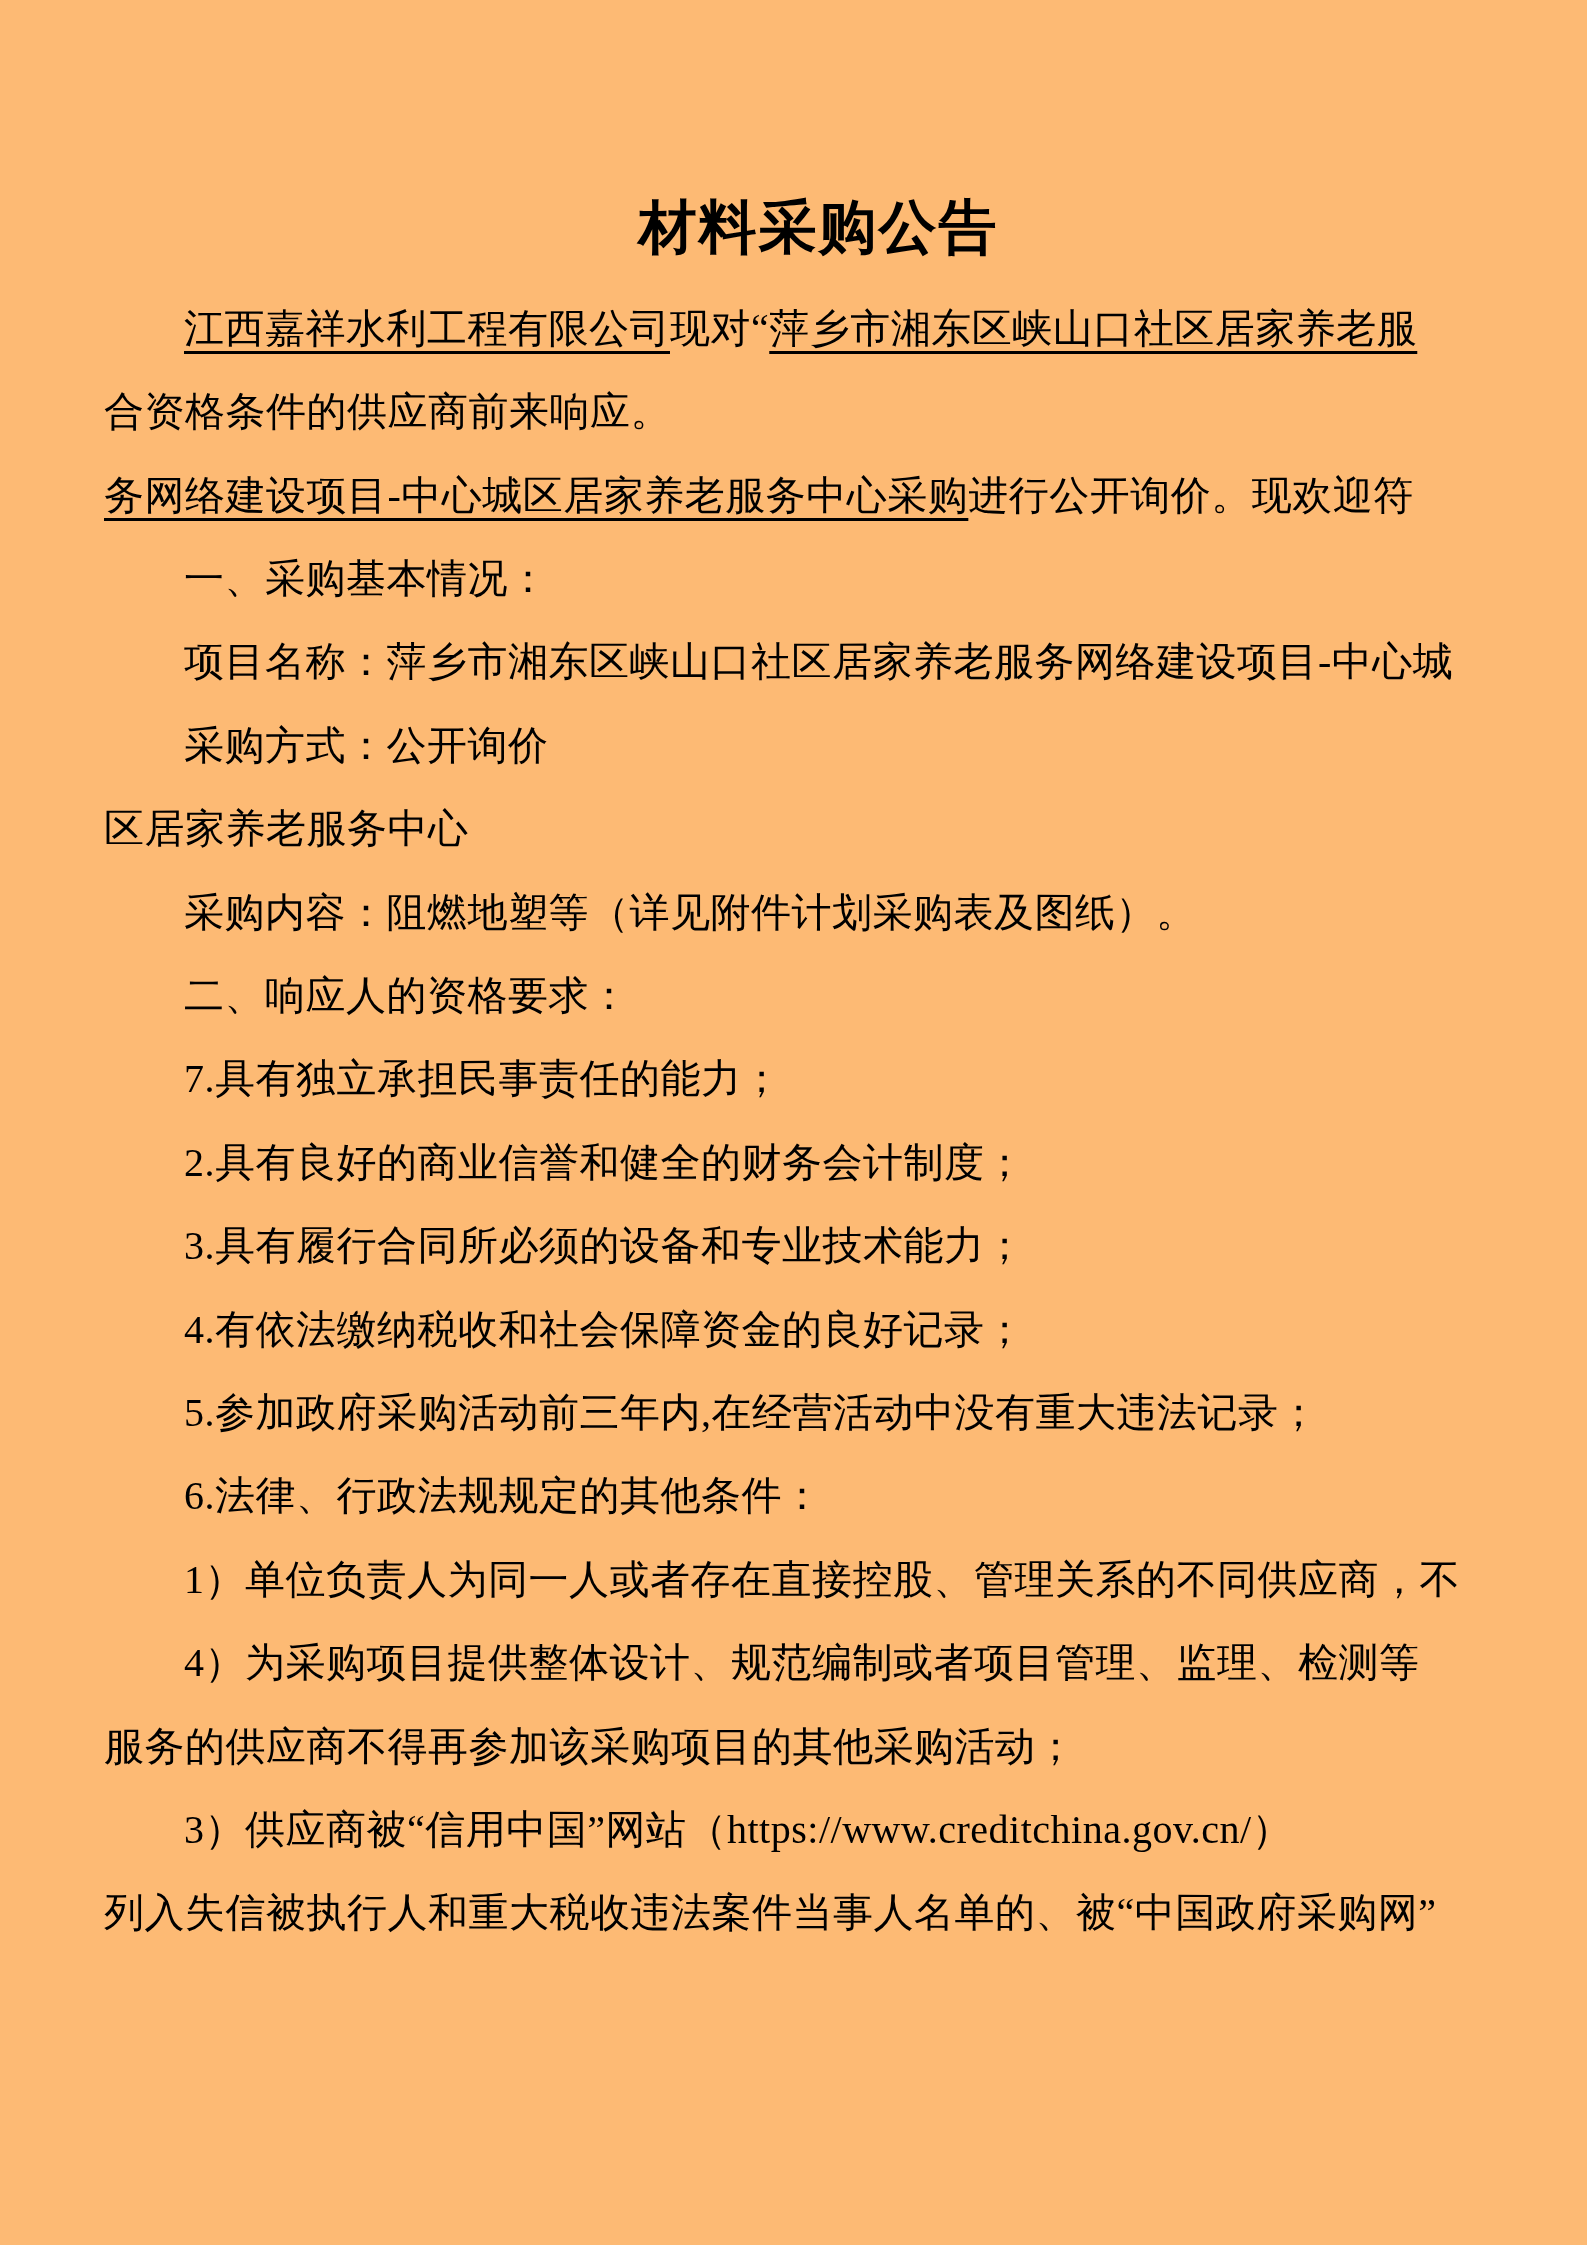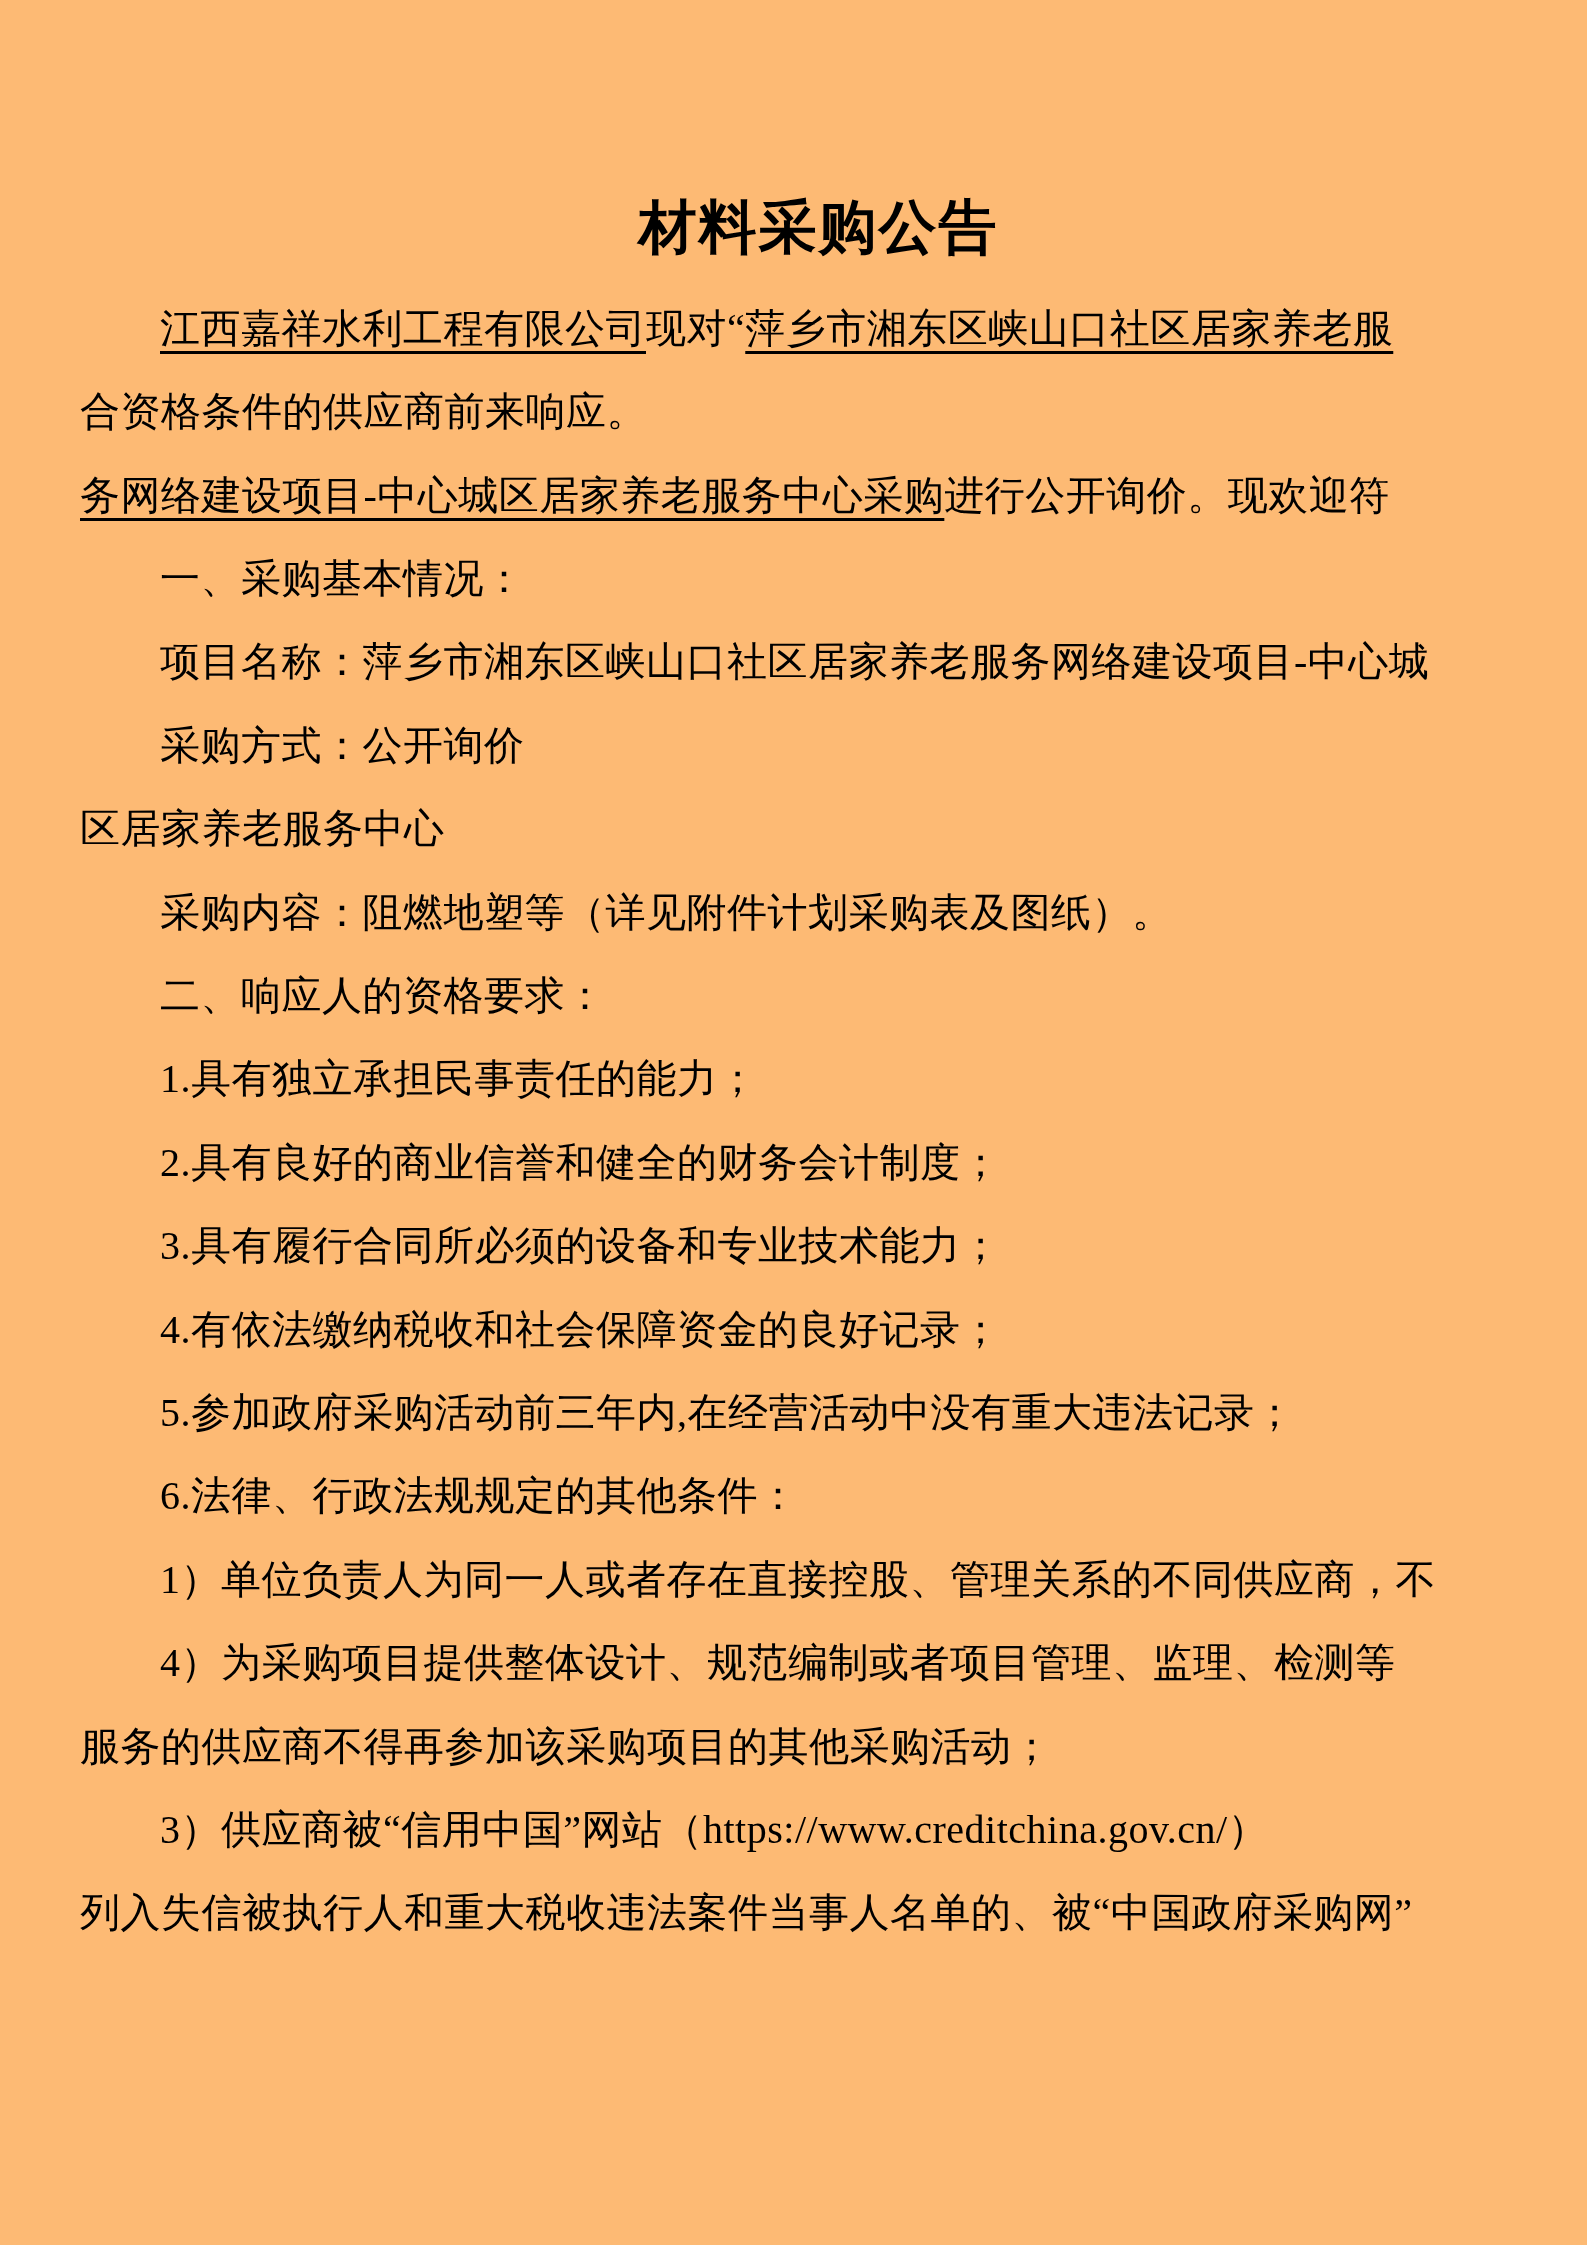--- a/index.html
+++ b/index.html
@@ -20,21 +20,21 @@
     margin: 0;
     padding: 198px 110px 0 160px;
     text-align: center;
     font-size: 58px;
     line-height: 1.05;
     font-weight: 700;
     letter-spacing: 2px;
     white-space: nowrap;
   }
   .content {
-    margin: 28px 110px 0 80px;
+    margin: 28px 110px 0 104px;
   }
   .line {
     font-size: 40px;
     line-height: 83.4px;
     height: 83.4px;
     letter-spacing: 0.5px;
     white-space: nowrap;
   }
   .line.indent {
     text-indent: 2em;
@@ -53,21 +53,21 @@
   <div class="content">
       <div class="line indent"><span class="u">江西嘉祥水利工程有限公司</span><span>现对“</span><span class="u">萍乡市湘东区峡山口社区居家养老服</span></div>
       <div class="line"><span>合资格条件的供应商前来响应。</span></div>
       <div class="line"><span class="u">务网络建设项目-中心城区居家养老服务中心采购</span><span>进行公开询价。现欢迎符</span></div>
       <div class="line indent"><span>一、采购基本情况：</span></div>
       <div class="line indent"><span>项目名称：萍乡市湘东区峡山口社区居家养老服务网络建设项目-中心城</span></div>
       <div class="line indent"><span>采购方式：公开询价</span></div>
       <div class="line"><span>区居家养老服务中心</span></div>
       <div class="line indent"><span>采购内容：阻燃地塑等（详见附件计划采购表及图纸）。</span></div>
       <div class="line indent"><span>二、响应人的资格要求：</span></div>
-      <div class="line indent"><span>1.具有独立承担民事责任的能力；</span></div>
+      <div class="line indent"><span>7.具有独立承担民事责任的能力；</span></div>
       <div class="line indent"><span>2.具有良好的商业信誉和健全的财务会计制度；</span></div>
       <div class="line indent"><span>3.具有履行合同所必须的设备和专业技术能力；</span></div>
       <div class="line indent"><span>4.有依法缴纳税收和社会保障资金的良好记录；</span></div>
       <div class="line indent"><span>5.参加政府采购活动前三年内,在经营活动中没有重大违法记录；</span></div>
       <div class="line indent"><span>6.法律、行政法规规定的其他条件：</span></div>
       <div class="line indent"><span>1）单位负责人为同一人或者存在直接控股、管理关系的不同供应商，不</span></div>
       <div class="line indent"><span>4）为采购项目提供整体设计、规范编制或者项目管理、监理、检测等</span></div>
       <div class="line"><span>服务的供应商不得再参加该采购项目的其他采购活动；</span></div>
       <div class="line indent"><span>3）供应商被“信用中国”网站（https://www.creditchina.gov.cn/）</span></div>
       <div class="line"><span>列入失信被执行人和重大税收违法案件当事人名单的、被“中国政府采购网”</span></div>

